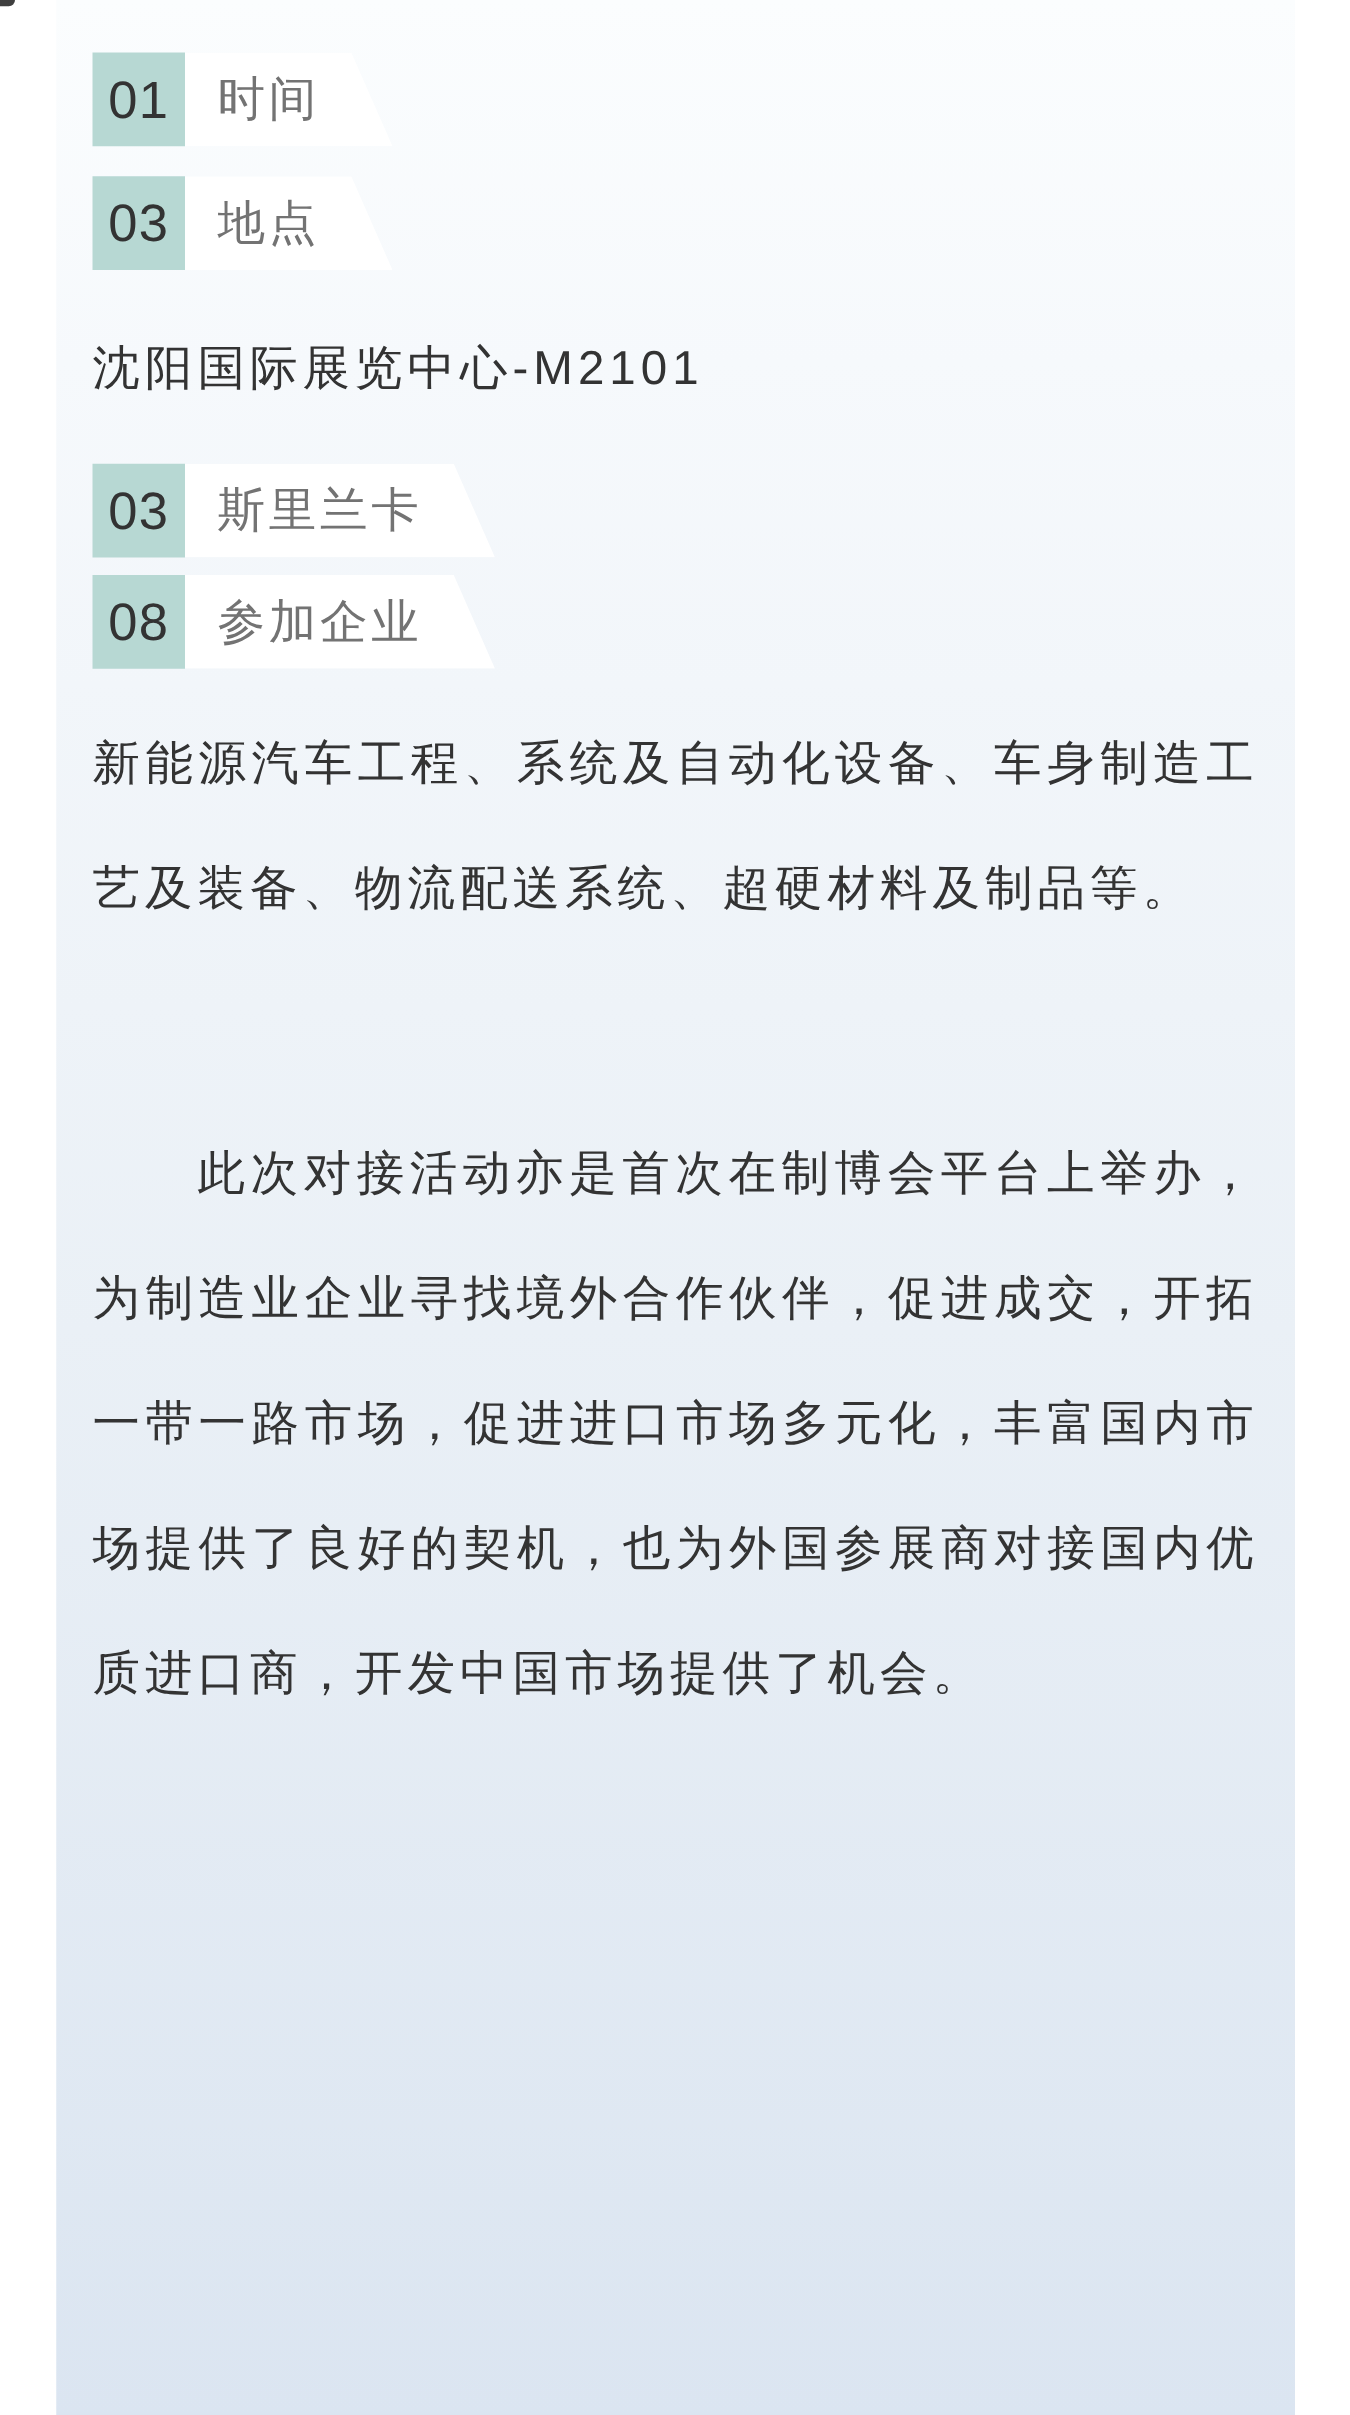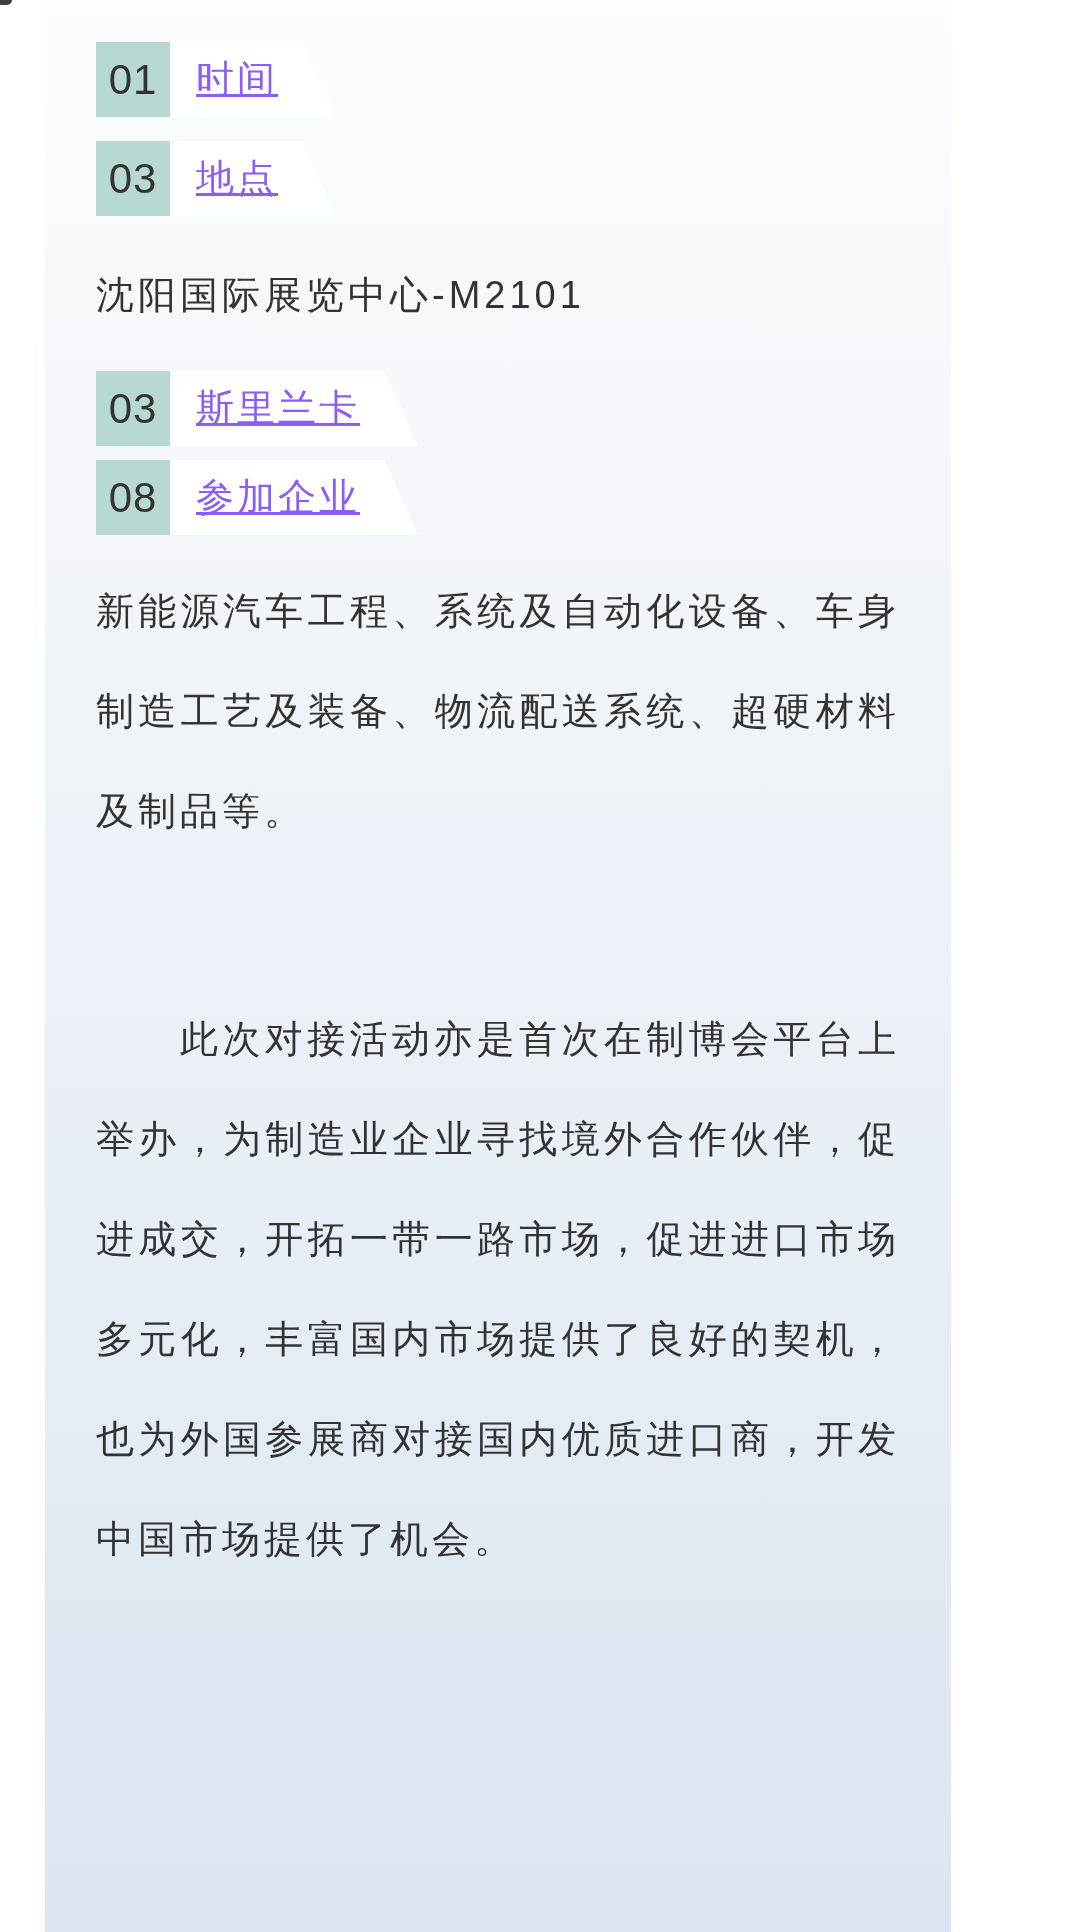--- a/index.html
+++ b/index.html
@@ -12,23 +12,23 @@
   }
   .corner-mark {
     position: absolute; left: 0; top: 0;
     width: 12px; height: 5px;
     background: #3f3f3f;
     border-radius: 0 0 5px 0;
   }
   .content {
     position: absolute;
     left: 45px; top: 0;
-    width: 906px; height: 1932px;
+    width: 991px; height: 1932px;
     box-sizing: border-box;
-    padding: 0 51px;
+    padding: 0 29px;
     background: linear-gradient(180deg, #fbfdfe 0%, #f6f9fc 15%, #eaf0f6 55%, #dbe5f1 100%);
     overflow: hidden;
   }
   .section-header {
     display: flex;
     align-items: stretch;
     height: 75px;
   }
   .num-badge {
     width: 74px; height: 75px;
@@ -38,23 +38,22 @@
     letter-spacing: 1px;
     flex: 0 0 auto;
   }
   .title-ribbon {
     height: 75px;
     display: flex; align-items: center;
     background: #ffffff;
     padding: 0 58px 0 26px;
     clip-path: polygon(0 0, calc(100% - 33px) 0, 100% 100%, 0 100%);
     font-size: 38px;
-    color: #8b5cf6;
+    color: #737373;
     letter-spacing: 3px;
-    text-decoration: underline;
   }
   .p-body {
     margin: 0;
     font-size: 38px;
     line-height: 100px;
     color: #333333;
     letter-spacing: 4px;
     text-align: justify;
   }
   .s1 .section-header { margin-top: 42px; }

